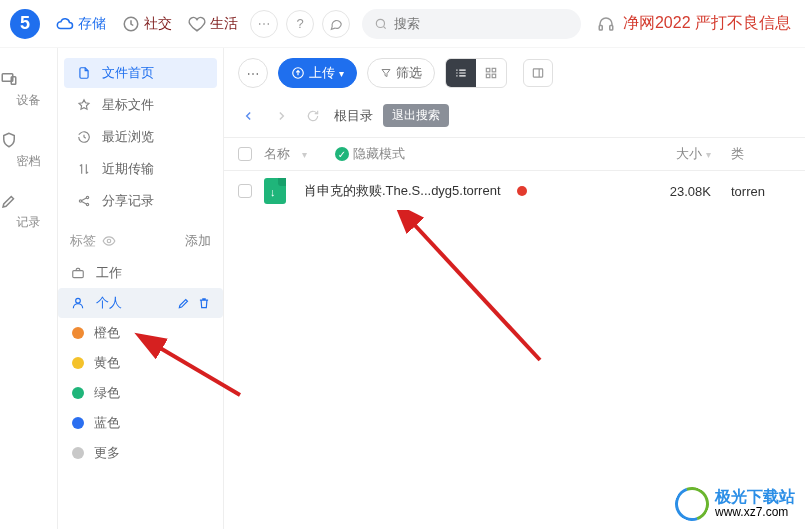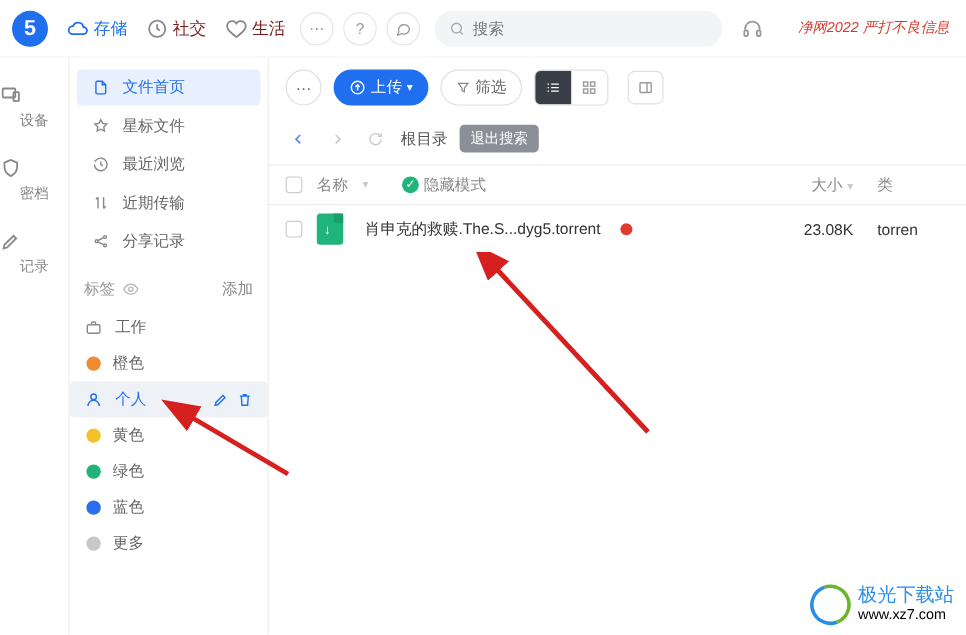--- a/index.html
+++ b/index.html
@@ -9,21 +9,21 @@
 .header { height: 48px; display: flex; align-items: center; padding: 0 10px; border-bottom: 1px solid #f5f5f5;}
 .logo { width: 30px; height: 30px; border-radius: 50%; background: #1f6fee; color:#fff; display:flex; align-items:center; justify-content:center; font-weight:bold; font-size:18px; margin-right:8px;}
 .top-tab { display:flex; align-items:center; color:#1f6fee; margin: 0 8px; cursor:pointer; font-size:14px;}
 .top-tab.gray { color:#7f1d1d;}
 .top-tab .ic { margin-right:4px; display:inline-flex; }
 .icon-btn { width:28px; height:28px; border:1px solid #e5e5e5; border-radius:50%; display:flex; align-items:center; justify-content:center; color:#999; margin:0 4px; cursor:pointer;}
 .search { flex:1; max-width:240px; height:30px; background:#f3f4f6; border-radius:15px; display:flex; align-items:center; padding:0 12px; margin:0 8px;}
 .search input { border:none; background:transparent; outline:none; font-size:13px; color:#666; width:100%; }
 .search .mag { color:#aaa; margin-right:6px;}
 .headphones { color:#999; margin:0 8px;}
-.warn { color:#d43c2f; font-size:12px; margin-left:auto; padding-right:4px;font-style:italic;}
+.warn { color:#d43c2f; font-size:16px; margin-left:auto; padding-right:4px;}
 
 
 .body { display:flex; height:481px;}
 .leftnav { width:58px; border-right:1px solid #eee; display:flex; flex-direction:column; align-items:center; padding-top:14px;}
 .leftnav .nitem { width:100%; text-align:center; padding:8px 0 14px; color:#888; font-size:12px; cursor:pointer;}
 .leftnav .nitem.active { color:#1f6fee;}
 .leftnav .nitem .nicon { display:block; font-size:18px; margin-bottom:4px;}
 .leftnav .nitem.active .box { width:20px; height:20px; background:#1f6fee; border-radius:4px; margin:0 auto 4px; display:flex; align-items:center; justify-content:center;}
 
 .sidepanel { width:165px; padding:10px 0; border-right:0; }
@@ -70,21 +70,21 @@
 .ficon .arr { position:absolute; left:6px; top:8px; color:#fff; font-size:11px;}
 .reddot { width:10px; height:10px; background:#e33b2e; border-radius:50%; margin-left:8px;}
 .downarrow { color:#ccc; margin-left:4px; font-size:10px;}
 
 
 .ann { position:absolute; pointer-events:none; }
 
 
 .wm { position:absolute; right:10px; bottom:8px; display:flex; align-items:center; gap:6px;}
 .wm .swirl { width:34px; height:34px; border-radius:50%; border:3px solid #6ab52e; border-left-color:#2b8ee6; border-bottom-color:#2b8ee6; transform:rotate(25deg);}
-.wm .t1 { color:#2b8ee6; font-size:16px; font-weight:normal; line-height:1;}
+.wm .t1 { color:#2b8ee6; font-size:16px; font-weight:bold; line-height:1;}
 .wm .t2 { color:#000000; font-size:12px; line-height:1.2;}
 svg { display:block;}
 </style>
 </head>
 <body>
 
 <div class="header">
   <div class="logo">5</div>
   <div class="top-tab">
     <span class="ic">
@@ -230,24 +230,20 @@
     </div>
     <div class="tag-item">
         <span class="tic">
           <svg width="14" height="14" viewBox="0 0 24 24" fill="none" stroke="#888" stroke-width="2">
             <rect x="3" y="8" width="18" height="12" rx="2"></rect>
             <path d="M9 8V6a2 2 0 0 1 2-2h2a2 2 0 0 1 2 2v2"></path>
           </svg>
         </span>
         <span>工作</span>
       </div>
-    <div class="tag-item">
-        <span class="dot" style="background:#f08b33"></span>
-        <span>橙色</span>
-      </div>
     <div class="tag-item sel">
         <span class="tic">
           <svg width="14" height="14" viewBox="0 0 24 24" fill="none" stroke="#1f6fee" stroke-width="2">
             <circle cx="12" cy="8" r="4"></circle>
             <path d="M4 21a8 8 0 0 1 16 0"></path>
           </svg>
         </span>
         <span>个人</span>
       <span class="acts">
           <span>
@@ -255,20 +251,24 @@
               <path d="M4 20l4-1 10-10-3-3L5 16z"></path>
             </svg>
           </span>
           <span>
             <svg width="14" height="14" viewBox="0 0 24 24" fill="none" stroke="#1f6fee" stroke-width="2">
               <path d="M5 7h14M10 7V5h4v2M7 7l1 13h8l1-13"></path>
             </svg>
           </span>
         </span>
     </div>
+    <div class="tag-item">
+        <span class="dot" style="background:#f08b33"></span>
+        <span>橙色</span>
+      </div>
     <div class="tag-item">
         <span class="dot" style="background:#f4c22b"></span>
         <span>黄色</span>
       </div>
     <div class="tag-item">
         <span class="dot" style="background:#1fb57a"></span>
         <span>绿色</span>
       </div>
     <div class="tag-item">
         <span class="dot" style="background:#2b6ff0"></span>

